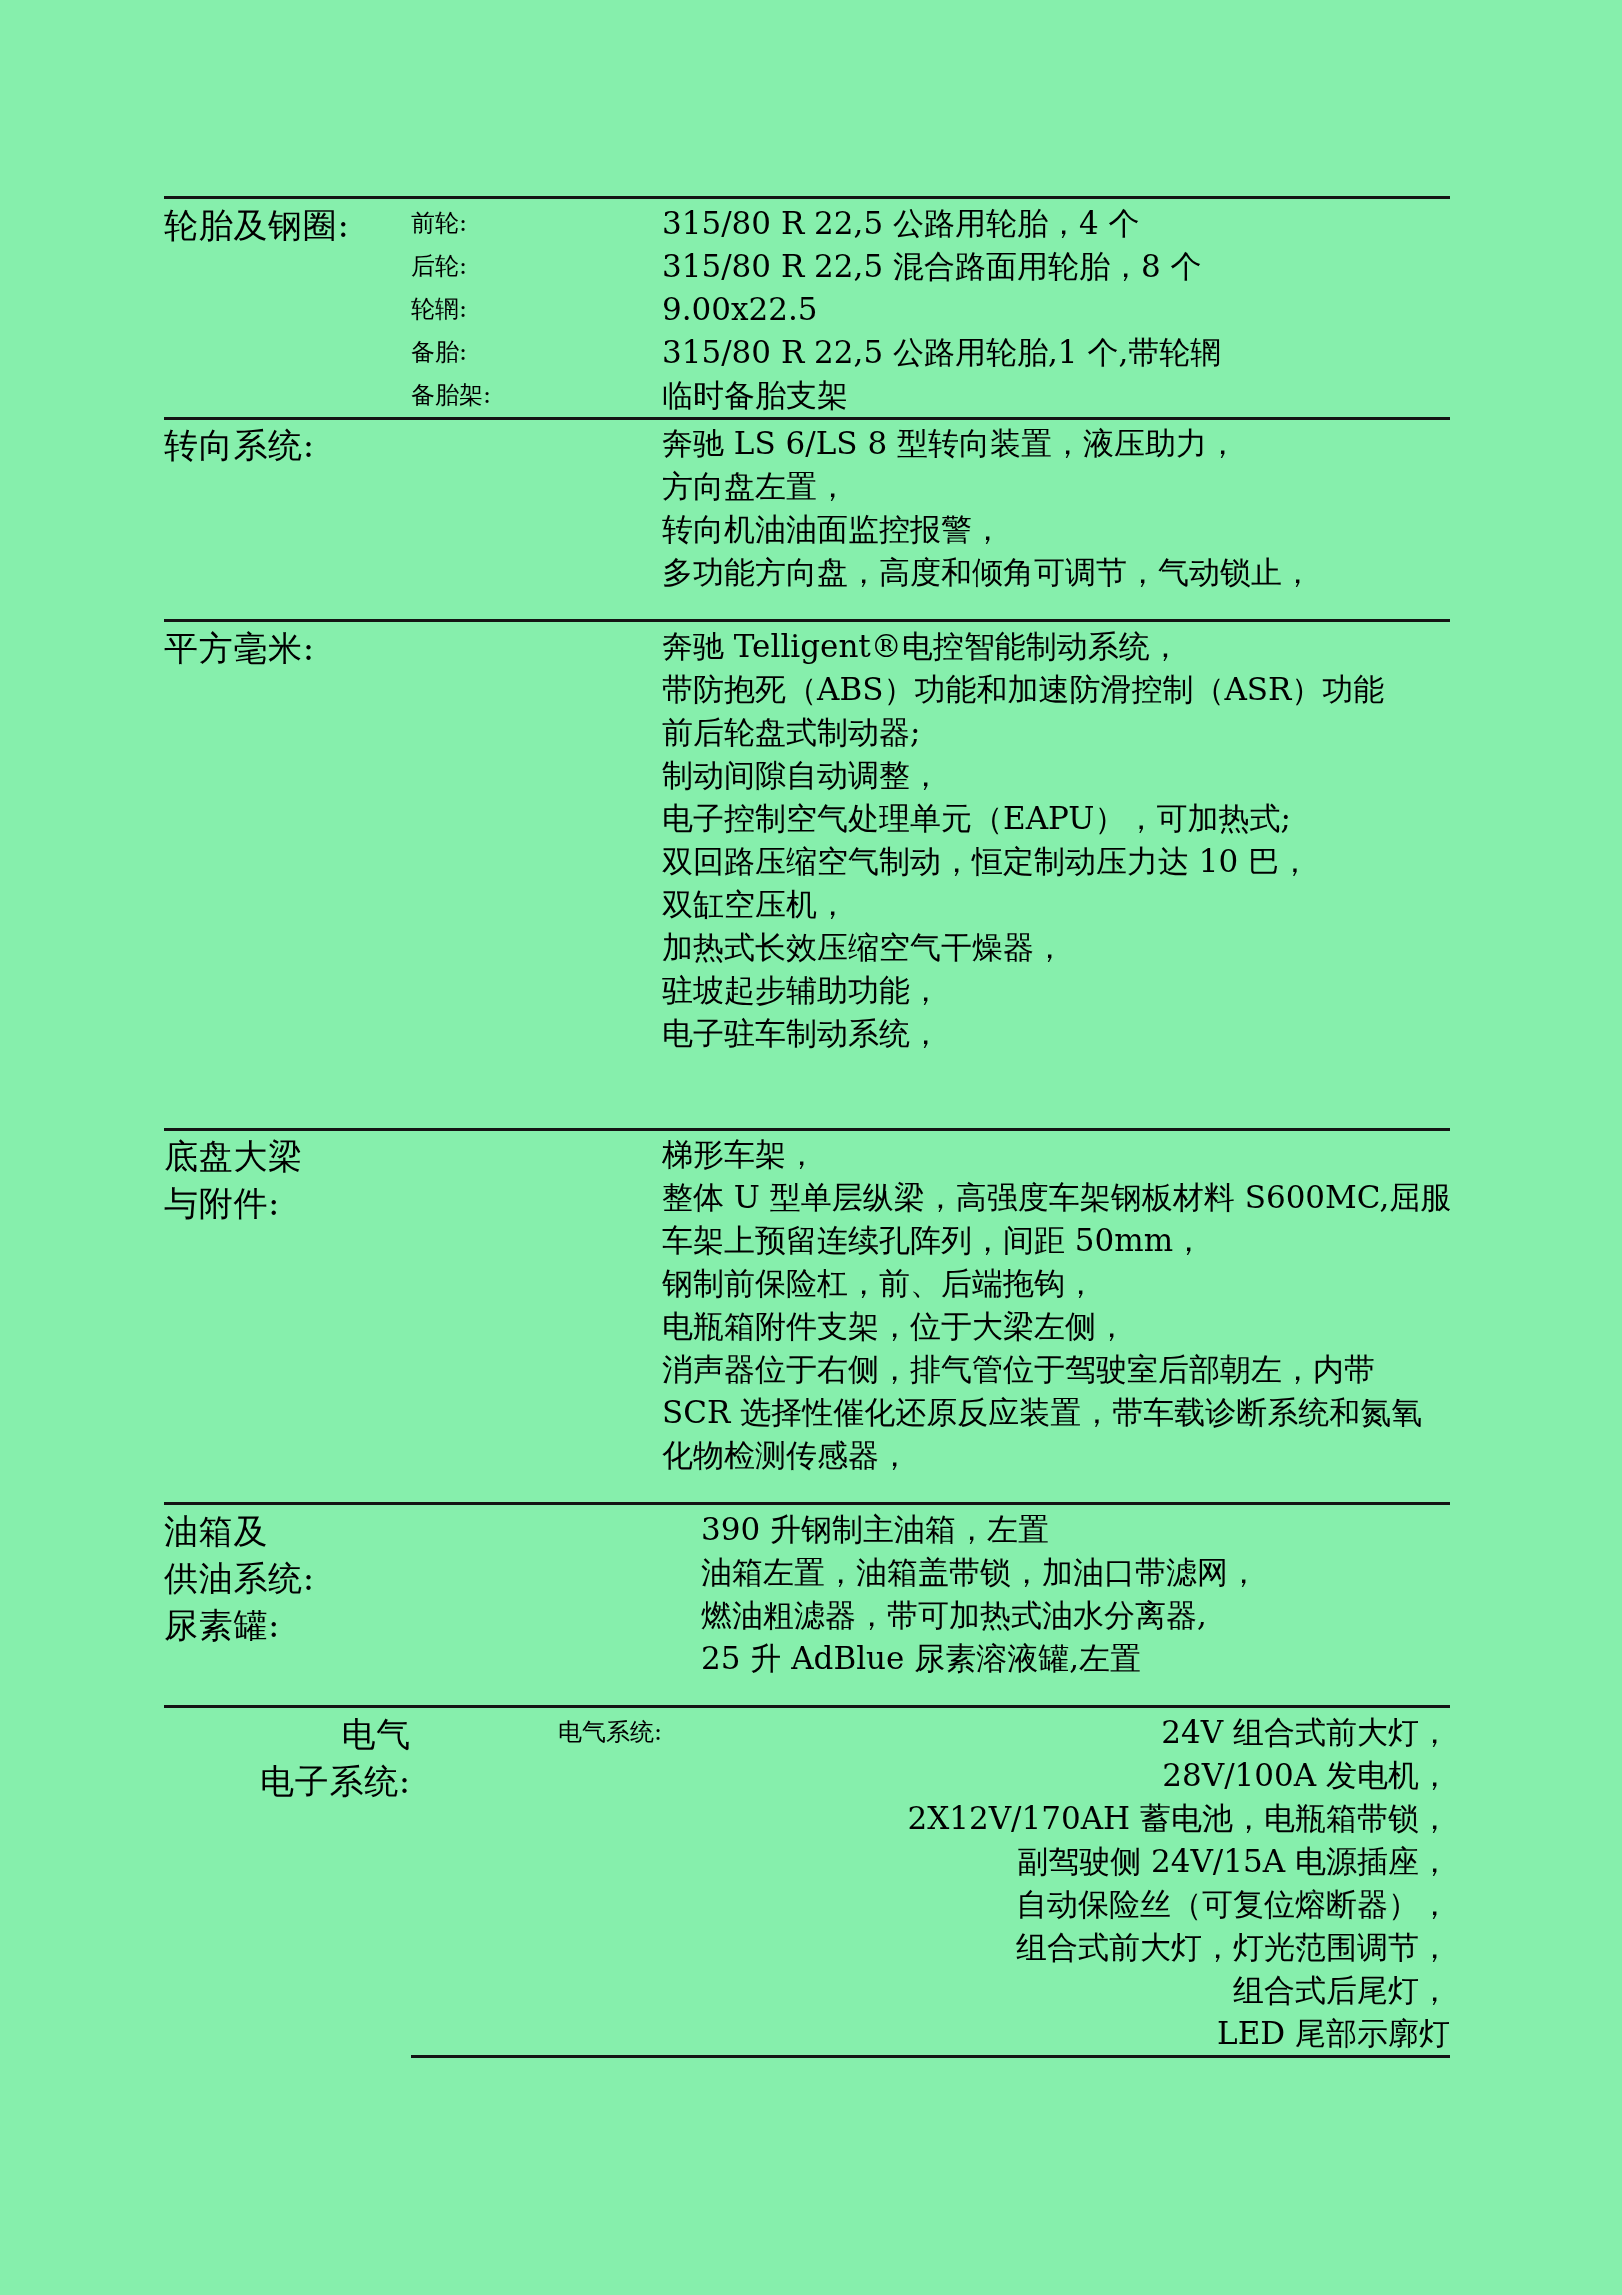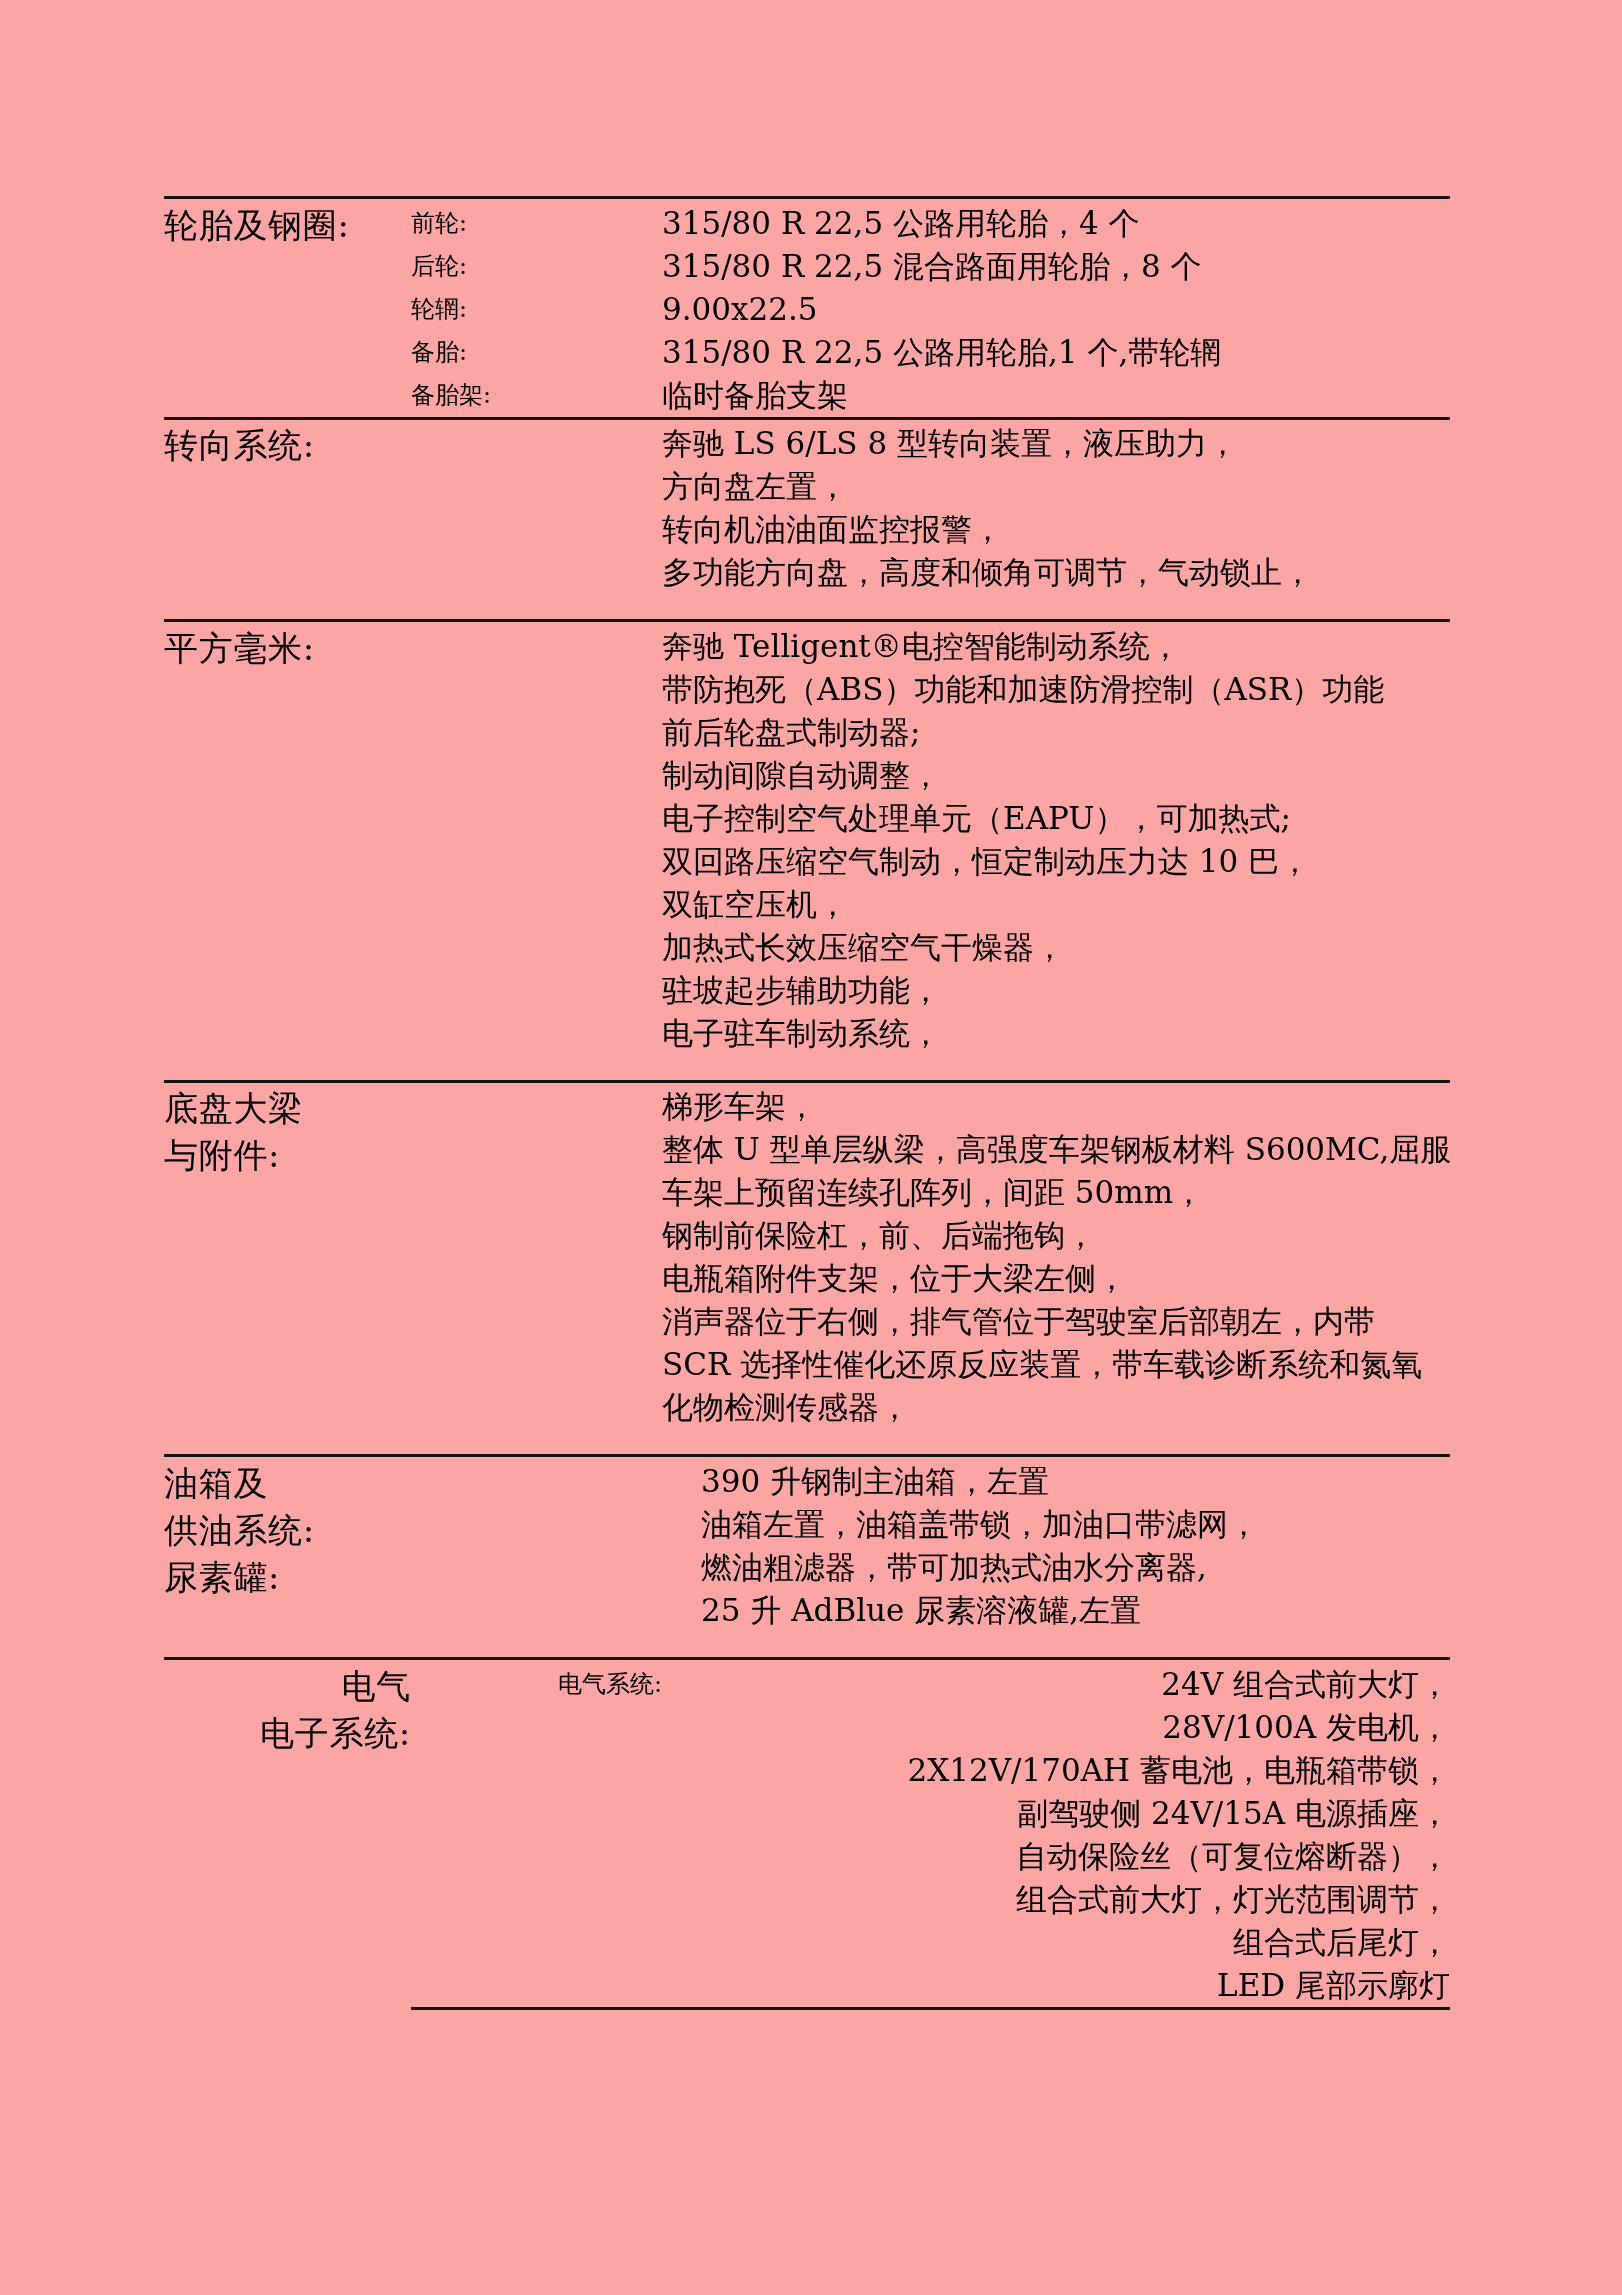--- a/index.html
+++ b/index.html
@@ -4,21 +4,21 @@
 <style>
   html, body {
     margin: 0;
     padding: 0;
     background: #ffffff;
   }
   .page {
     position: relative;
     width: 1622px;
     height: 2295px;
-    background: #fca5a5;
+    background: #86efac;
     overflow: hidden;
     font-family: "DejaVu Serif", "Liberation Serif", serif;
     color: #000000;
   }
   .content {
     position: absolute;
     left: 164px;
     top: 196px;
     width: 1286px;
   }
@@ -155,21 +155,21 @@
           <div class="spec-row">
             <div class="sub-col"></div>
             <div class="val-col">驻坡起步辅助功能，</div>
           </div>
           <div class="spec-row">
             <div class="sub-col"></div>
             <div class="val-col">电子驻车制动系统，</div>
           </div>
         </div>
       </div>
-      <div class="section gap-after" style="border-top-color: rgb(20, 20, 20);">
+      <div class="section gap-after" style="border-top-color: rgb(20, 20, 20); margin-top: 48px;">
         <div class="label-col"><div>底盘大梁</div><div>与附件:</div></div>
         <div class="rows-col">
           <div class="spec-row">
             <div class="sub-col"></div>
             <div class="val-col">梯形车架，</div>
           </div>
           <div class="spec-row">
             <div class="sub-col"></div>
             <div class="val-col">整体 U 型单层纵梁，高强度车架钢板材料 S600MC,屈服</div>
           </div>

